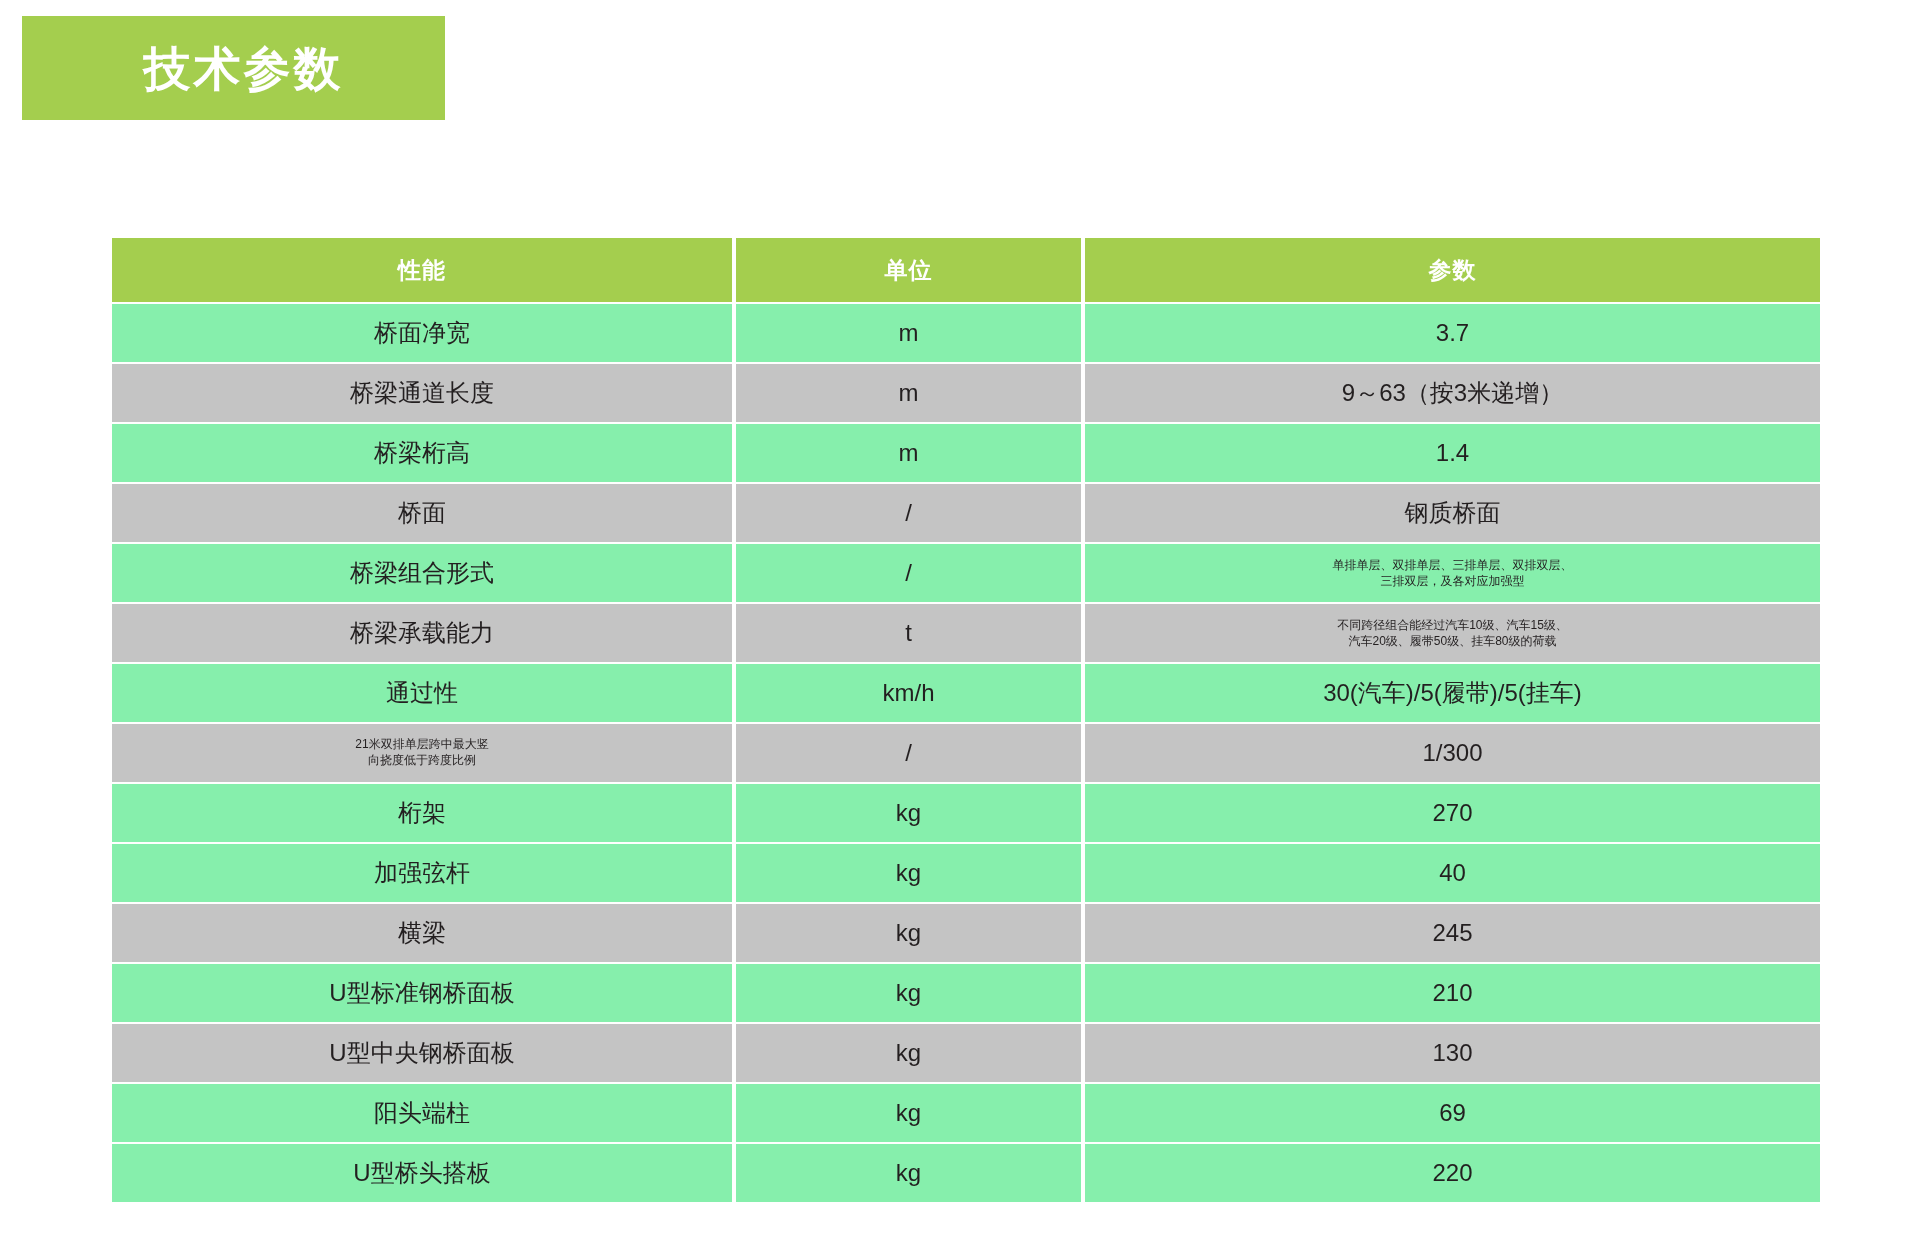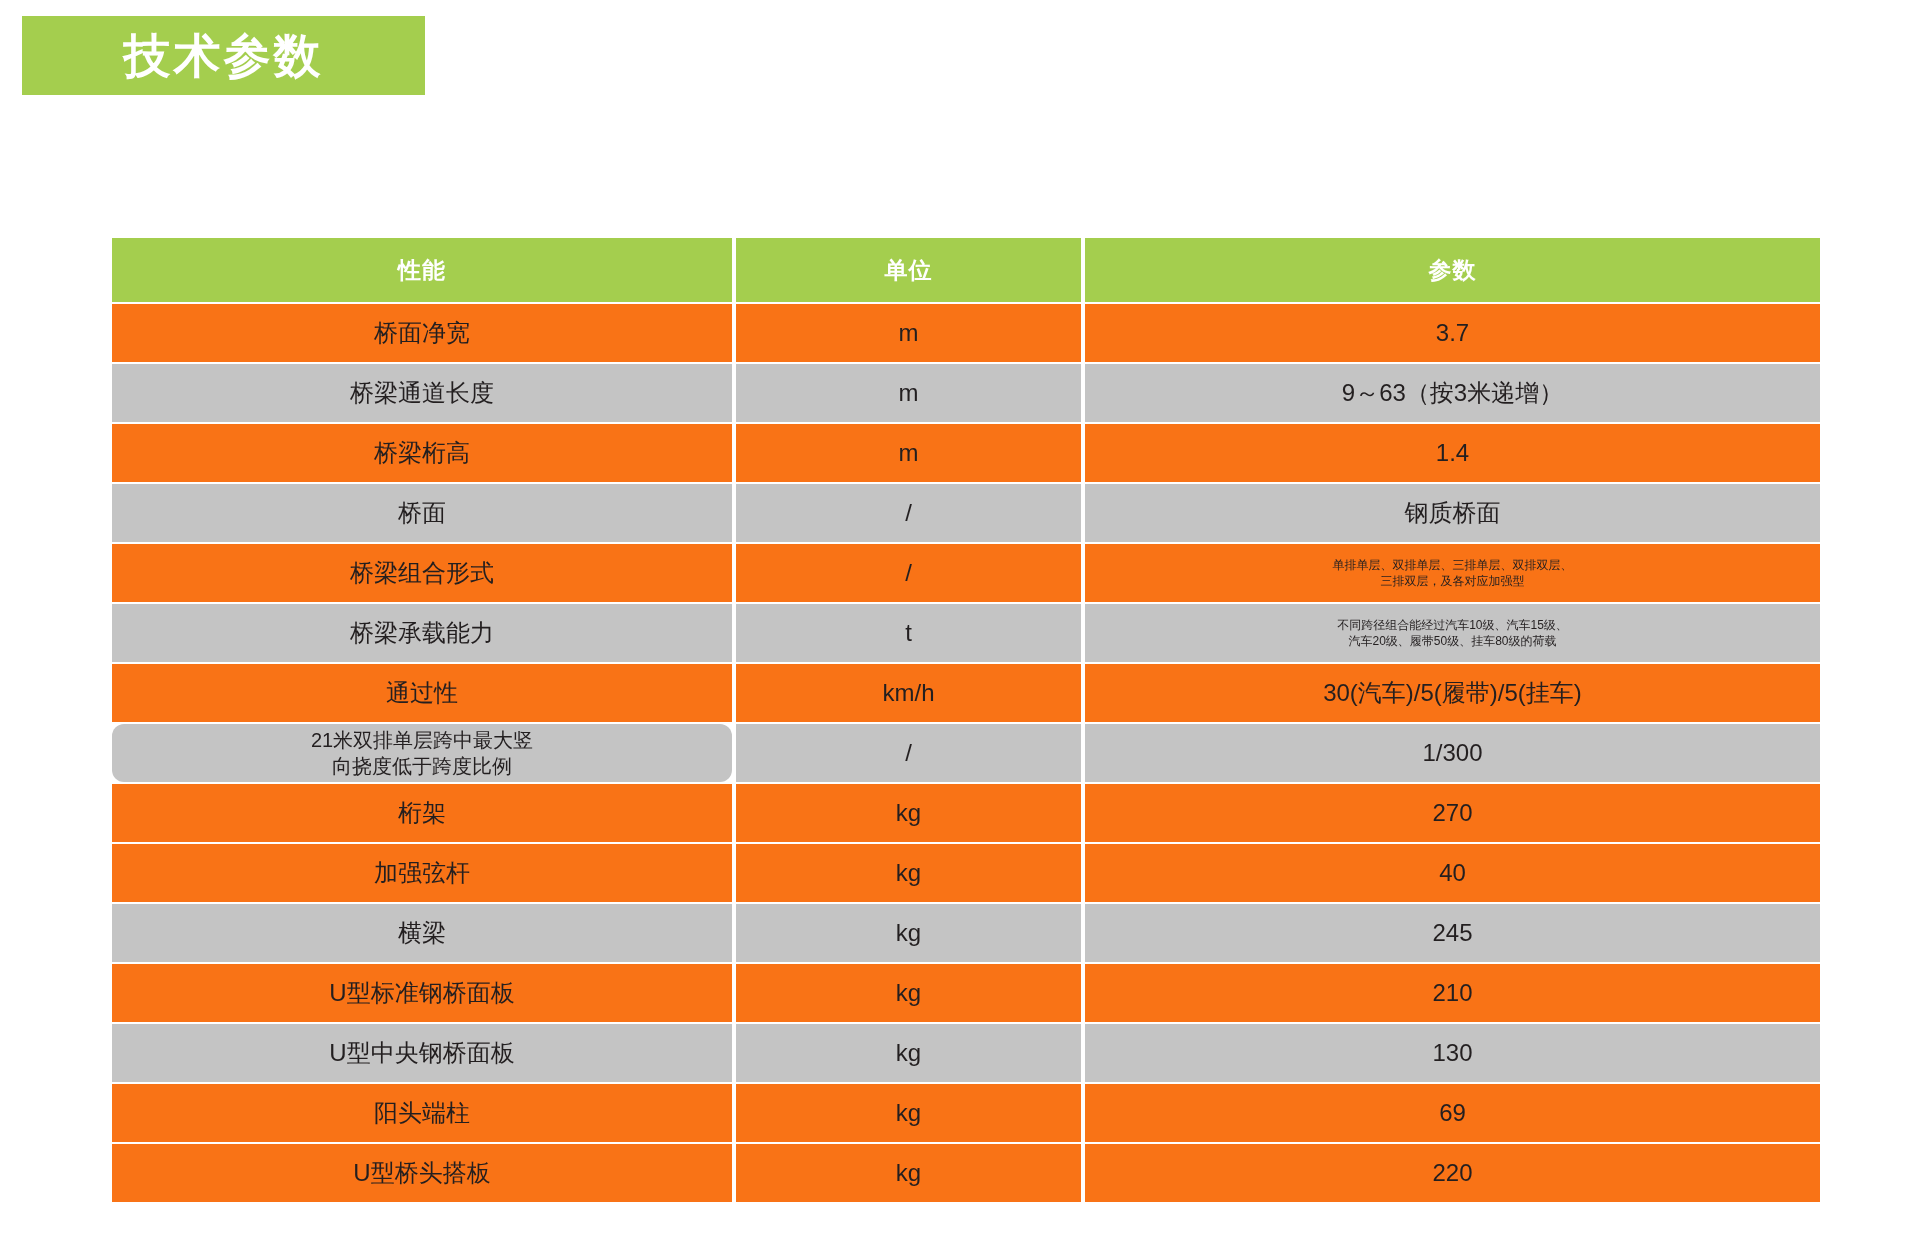--- a/index.html
+++ b/index.html
@@ -18,25 +18,26 @@
     position: relative;
     width: 1920px;
     height: 1256px;
   }
   
   .title-banner {
     position: absolute;
     left: 22px;
     top: 16px;
     width: 403px;
-    height: 79px;
+    height: 104px;
     background: #a4ce4e;
     display: flex;
     align-items: center;
     justify-content: center;
+    padding-left: 20px;
   }
   .title-banner .title-text {
     color: #ffffff;
     font-size: 47px;
     font-weight: bold;
     letter-spacing: 3px;
     line-height: 1;
   }
   
   .spec-table {
@@ -70,31 +71,30 @@
   }
   .spec-table td {
     text-align: center;
     vertical-align: middle;
     font-size: 24px;
     color: #231f20;
     height: 54px;
     padding: 2px 8px;
     line-height: 1.25;
   }
-  tr.light td { background: #f97316; }
+  tr.light td { background: #86efac; }
   tr.dark  td { background: #c4c4c4; margin-top: 7px; }
 
   td.small {
     font-size: 12px;
     line-height: 1.35;
   }
   td.tiny {
-    font-size: 20px;
+    font-size: 12px;
     line-height: 1.3;
-    border-radius: 12px;
   }
   td.unit {
     font-size: 24px;
   }
 </style>
 </head>
 <body>
 
 <div class="page">
 

